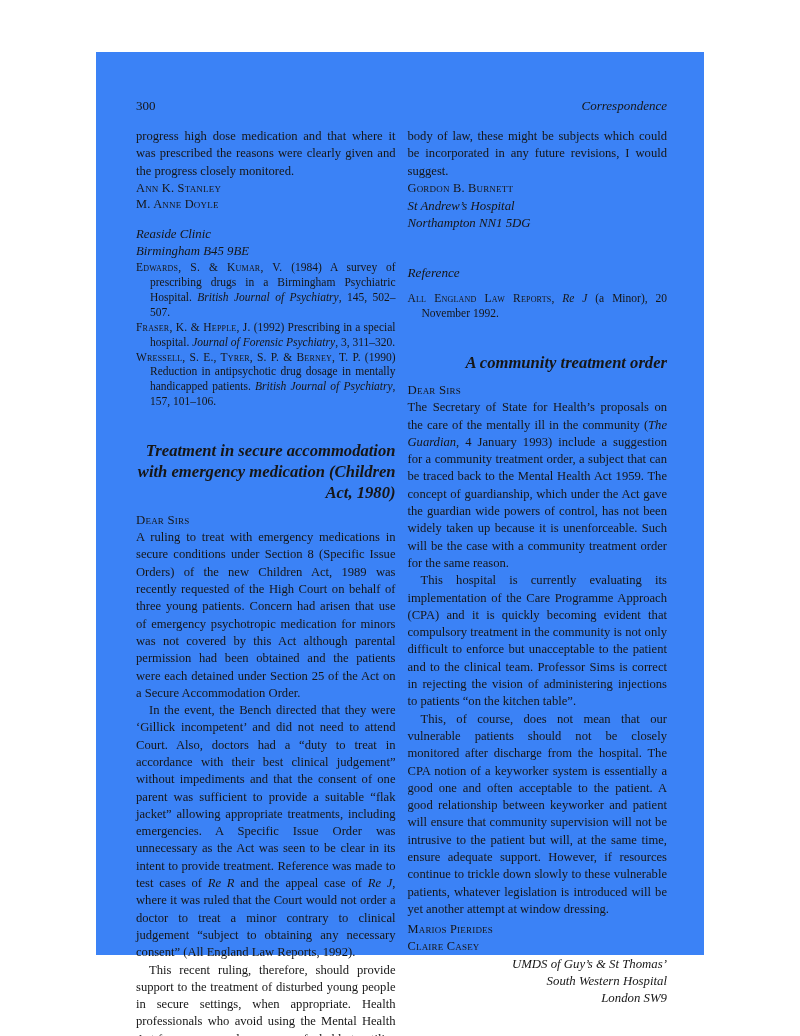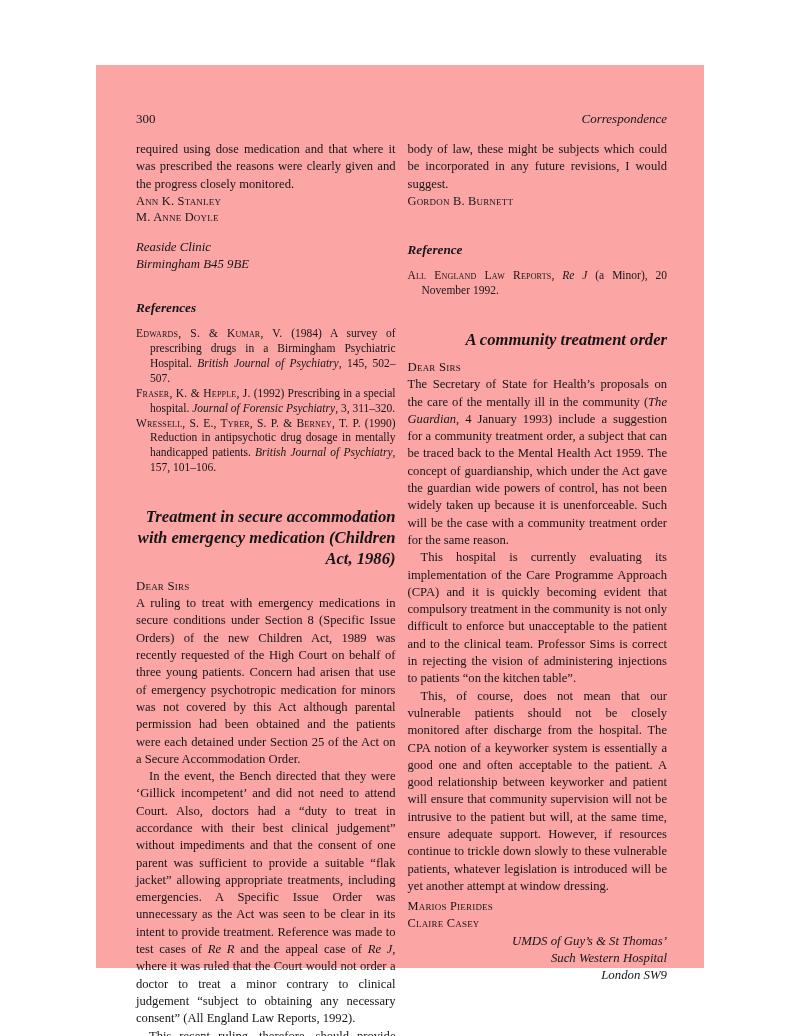--- a/index.html
+++ b/index.html
@@ -4,42 +4,42 @@
 <style>
   html,body{margin:0;padding:0;}
   body{
     width:800px;height:1036px;background:#ffffff;
     font-family:"Liberation Serif","DejaVu Serif",serif;
     color:#161616;
     -webkit-font-smoothing:antialiased;
     position:relative;
   }
   .sheet{
-    position:absolute;left:96px;top:65px;width:608px;height:903px;
-    background:#fca5a5;
+    position:absolute;left:96px;top:52px;width:608px;height:903px;
+    background:#3b82f6;
     box-sizing:border-box;
     padding:46px 37px 0 40px;
   }
   .running-head{
     display:flex;justify-content:space-between;align-items:baseline;
     font-size:13px;line-height:15px;margin-bottom:15px;
   }
   .running-title{font-style:italic;}
   .cols{display:flex;gap:12px;}
   .col{flex:1;min-width:0;}
   p{margin:0;}
   .body{
     font-size:12.6px;line-height:17.3px;text-align:justify;
   }
   .ind{text-indent:13px;}
   .sig-block{text-align:left;font-size:12.4px;line-height:16.6px;}
   .sc{font-variant:small-caps;letter-spacing:0.2px;}
   .addr{font-style:italic;font-size:12.8px;line-height:17px;margin-top:13px;}
   .refs-heading{
-    font-style:italic;font-size:13.2px;font-weight:bold;
+    font-style:italic;font-size:13.2px;font-weight:normal;
     margin:27px 0 10px 0;
   }
   .ref{
     font-size:11.5px;line-height:14.9px;text-align:justify;
     padding-left:14px;text-indent:-14px;
     margin:0;
   }
   .ref i{font-style:italic;}
   .ref b{font-weight:normal;}
   .letter-title{
@@ -61,60 +61,63 @@
 
   <div class="running-head">
     <span>300</span>
     <span class="running-title">Correspondence</span>
   </div>
 
   <div class="cols">
 
     <div class="col">
 
-      <p class="body">required using dose medication and that where it was prescribed the reasons were clearly given and the progress closely monitored.</p>
+      <p class="body">progress high dose medication and that where it was prescribed the reasons were clearly given and the progress closely monitored.</p>
 
       <div class="sig-block">
         <div class="sc">Ann K. Stanley</div>
         <div class="sc">M. Anne Doyle</div>
       </div>
 
       <div class="addr">
         <div>Reaside Clinic</div>
         <div>Birmingham B45 9BE</div>
       </div>
 
-      <h4 class="refs-heading">References</h4>
 
       <p class="ref"><span class="sc">Edwards, S. &amp; Kumar, V.</span><span> (1984) A survey of prescribing drugs in a Birmingham Psychiatric Hospital. </span><i>British Journal of Psychiatry</i><span>, </span><b>145</b><span>, 502–507.</span></p>
 
       <p class="ref"><span class="sc">Fraser, K. &amp; Hepple, J.</span><span> (1992) Prescribing in a special hospital. </span><i>Journal of Forensic Psychiatry</i><span>, </span><b>3</b><span>, 311–320.</span></p>
 
       <p class="ref"><span class="sc">Wressell, S. E., Tyrer, S. P. &amp; Berney, T. P.</span><span> (1990) Reduction in antipsychotic drug dosage in mentally handicapped patients. </span><i>British Journal of Psychiatry</i><span>, </span><b>157</b><span>, 101–106.</span></p>
 
-      <h3 class="letter-title gap-title-lg">Treatment in secure accommodation with emergency medication (Children Act, 1986)</h3>
+      <h3 class="letter-title gap-title-lg">Treatment in secure accommodation with emergency medication (Children Act, 1980)</h3>
 
       <div class="salutation">Dear Sirs</div>
 
       <p class="body">A ruling to treat with emergency medications in secure conditions under Section 8 (Specific Issue Orders) of the new Children Act, 1989 was recently requested of the High Court on behalf of three young patients. Concern had arisen that use of emergency psychotropic medication for minors was not covered by this Act although parental permission had been obtained and the patients were each detained under Section 25 of the Act on a Secure Accommodation Order.</p>
 
       <p class="body ind"><span>In the event, the Bench directed that they were ‘Gillick incompetent’ and did not need to attend Court. Also, doctors had a “duty to treat in accordance with their best clinical judgement” without impediments and that the consent of one parent was sufficient to provide a suitable “flak jacket” allowing appropriate treatments, including emergencies. A Specific Issue Order was unnecessary as the Act was seen to be clear in its intent to provide treatment. Reference was made to test cases of </span><span class="case">Re R</span><span> and the appeal case of </span><span class="case">Re J</span><span>, where it was ruled that the Court would not order a doctor to treat a minor contrary to clinical judgement “subject to obtaining any necessary consent” (All England Law Reports, 1992).</span></p>
 
       <p class="body ind">This recent ruling, therefore, should provide support to the treatment of disturbed young people in secure settings, when appropriate. Health professionals who avoid using the Mental Health Act for young people, may now feel able to utilise the Children Act, given informed consent by a responsible parent.</p>
 
     </div>
 
     <div class="col">
 
       <p class="body">body of law, these might be subjects which could be incorporated in any future revisions, I would suggest.</p>
 
       <div class="sig-block">
         <div class="sc">Gordon B. Burnett</div>
       </div>
 
+      <div class="addr" style="margin-top:2px;">
+        <div>St Andrew’s Hospital</div>
+        <div>Northampton NN1 5DG</div>
+      </div>
 
       <h4 class="refs-heading" style="margin-top:33px;">Reference</h4>
 
       <p class="ref"><span class="sc">All England Law Reports</span><span>, </span><i>Re J</i><span> (a Minor), 20 November 1992.</span></p>
 
       <h3 class="letter-title gap-title-lg">A community treatment order</h3>
 
       <div class="salutation">Dear Sirs</div>
 
       <p class="body"><span>The Secretary of State for Health’s proposals on the care of the mentally ill in the community (</span><span class="case">The Guardian</span><span>, 4 January 1993) include a suggestion for a community treatment order, a subject that can be traced back to the Mental Health Act 1959. The concept of guardianship, which under the Act gave the guardian wide powers of control, has not been widely taken up because it is unenforceable. Such will be the case with a community treatment order for the same reason.</span></p>
@@ -123,19 +126,19 @@
 
       <p class="body ind">This, of course, does not mean that our vulnerable patients should not be closely monitored after discharge from the hospital. The CPA notion of a keyworker system is essentially a good one and often acceptable to the patient. A good relationship between keyworker and patient will ensure that community supervision will not be intrusive to the patient but will, at the same time, ensure adequate support. However, if resources continue to trickle down slowly to these vulnerable patients, whatever legislation is introduced will be yet another attempt at window dressing.</p>
 
       <div class="sig-block" style="margin-top:3px;">
         <div class="sc">Marios Pierides</div>
         <div class="sc">Claire Casey</div>
       </div>
 
       <div class="addr" style="margin-top:2px;text-align:right;">
         <div>UMDS of Guy’s &amp; St Thomas’</div>
-        <div>Such Western Hospital</div>
+        <div>South Western Hospital</div>
         <div>London SW9</div>
       </div>
 
     </div>
   </div>
 </div>
 
 </body></html>

